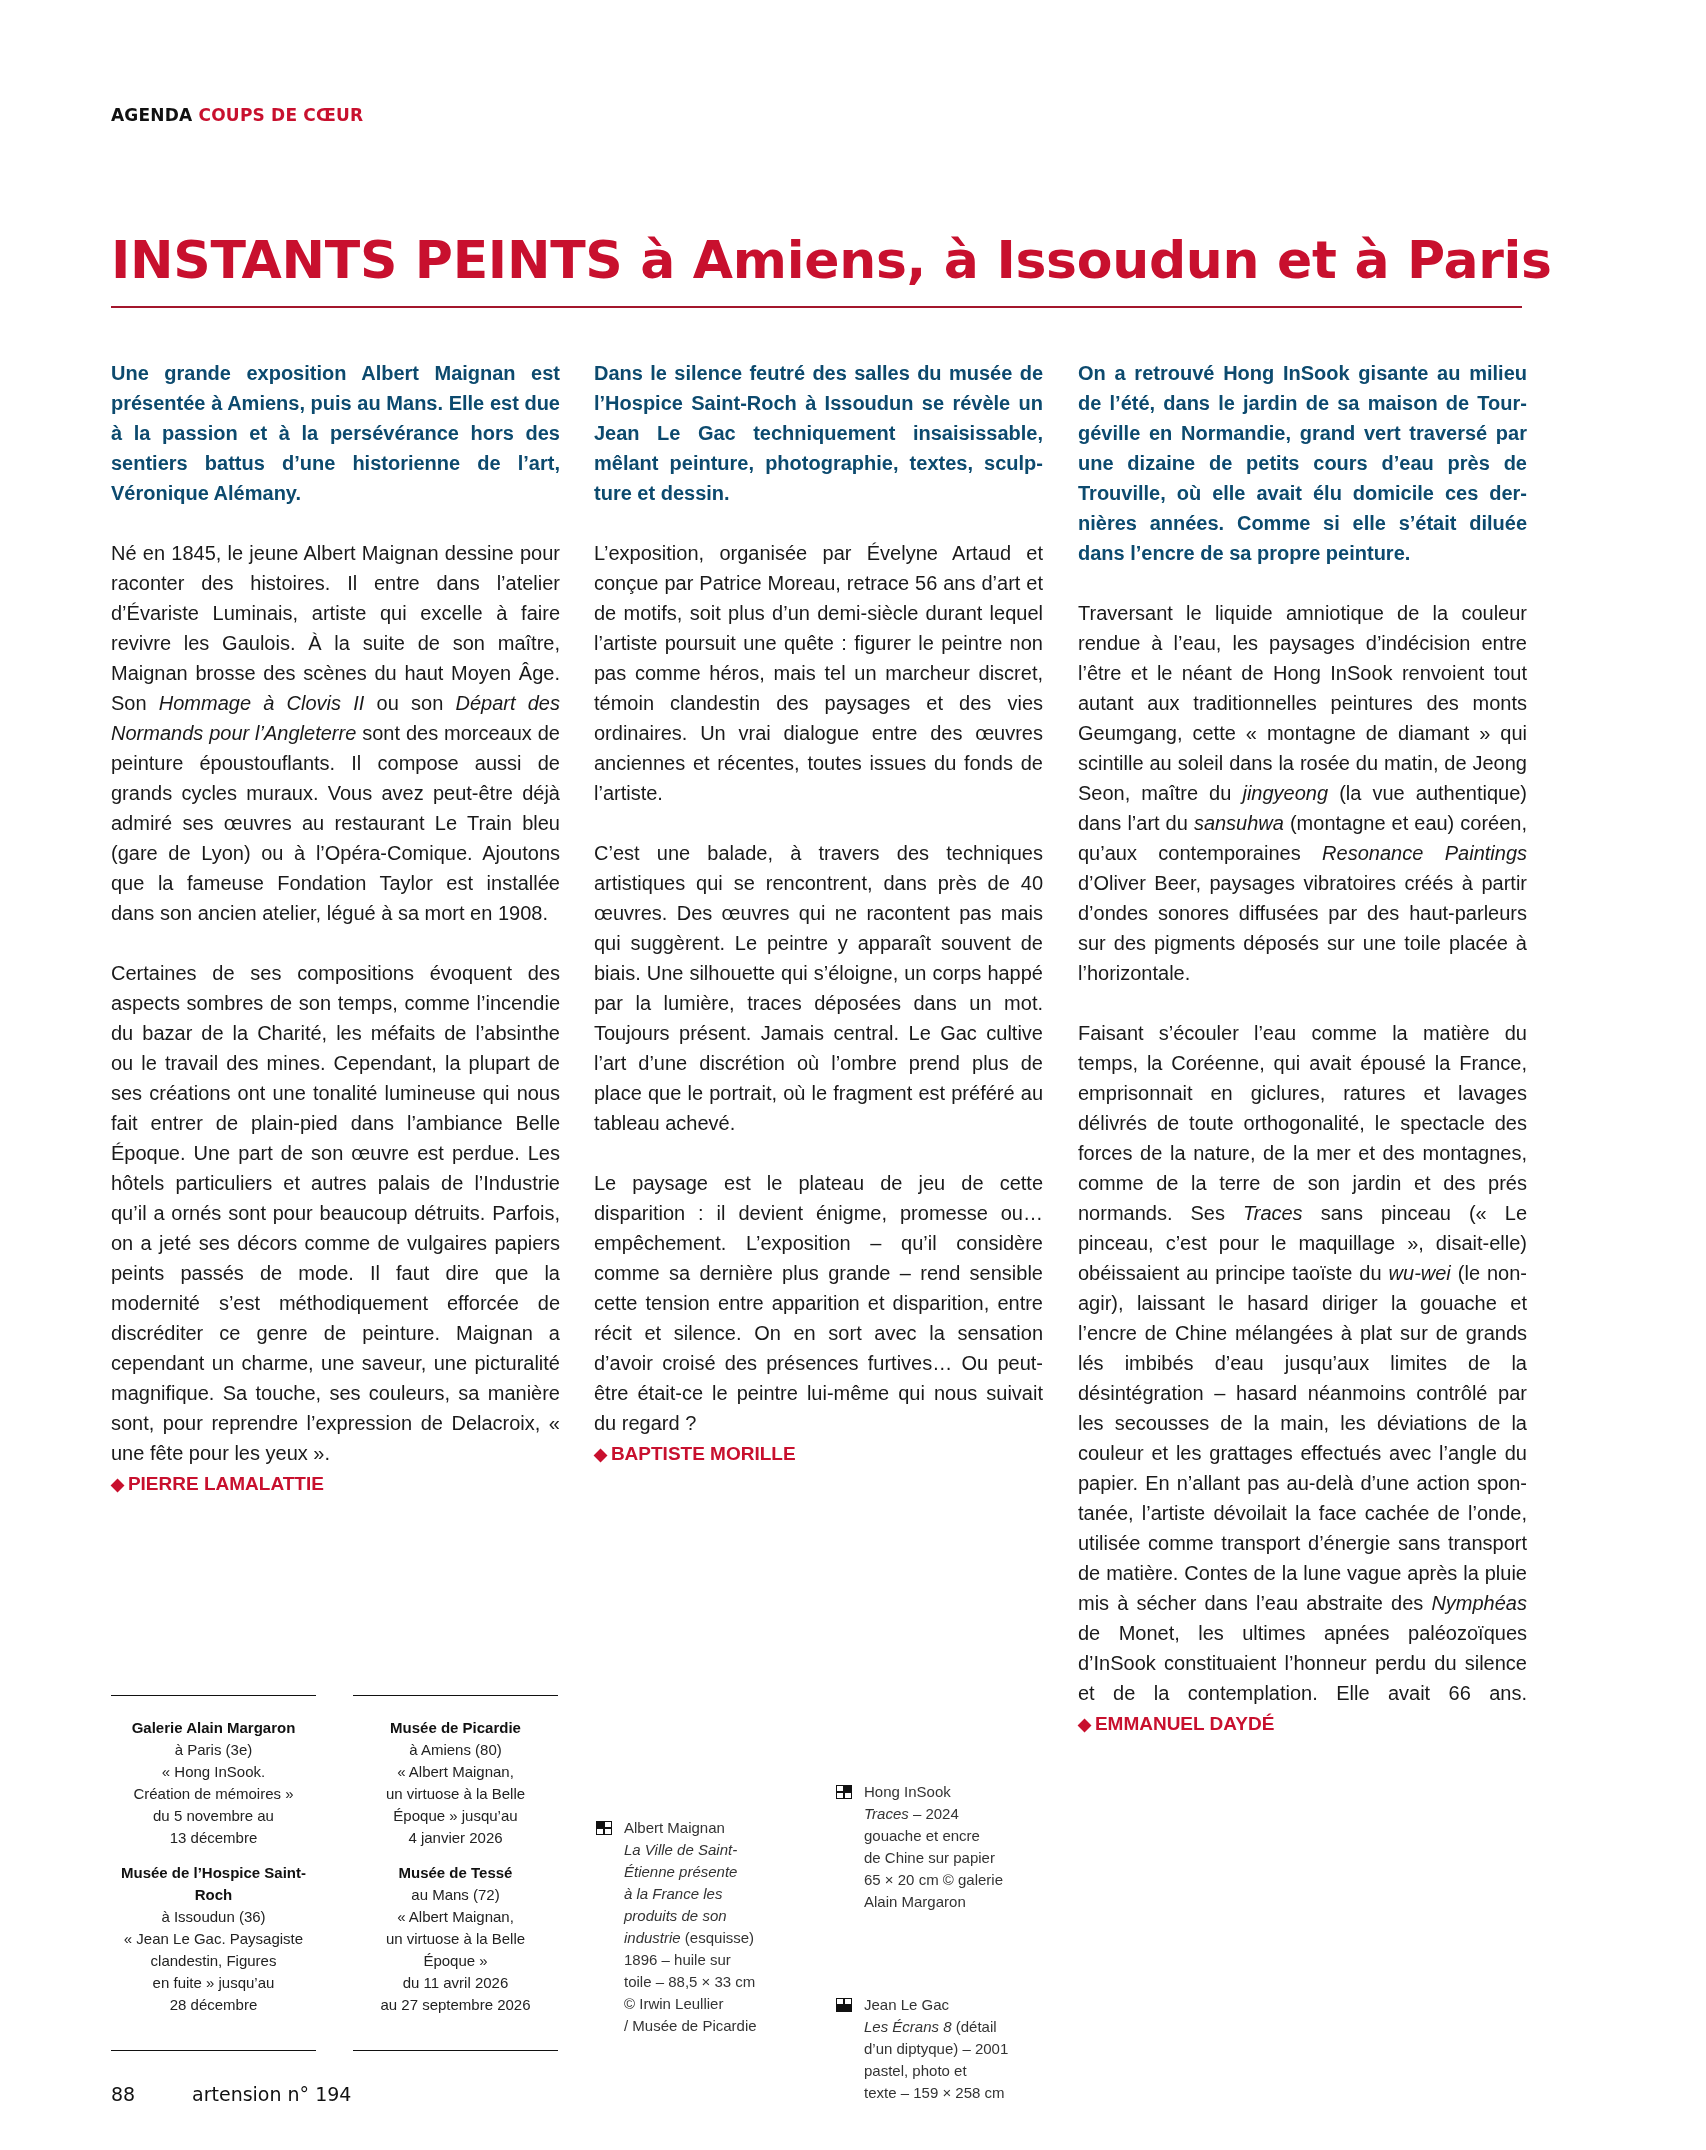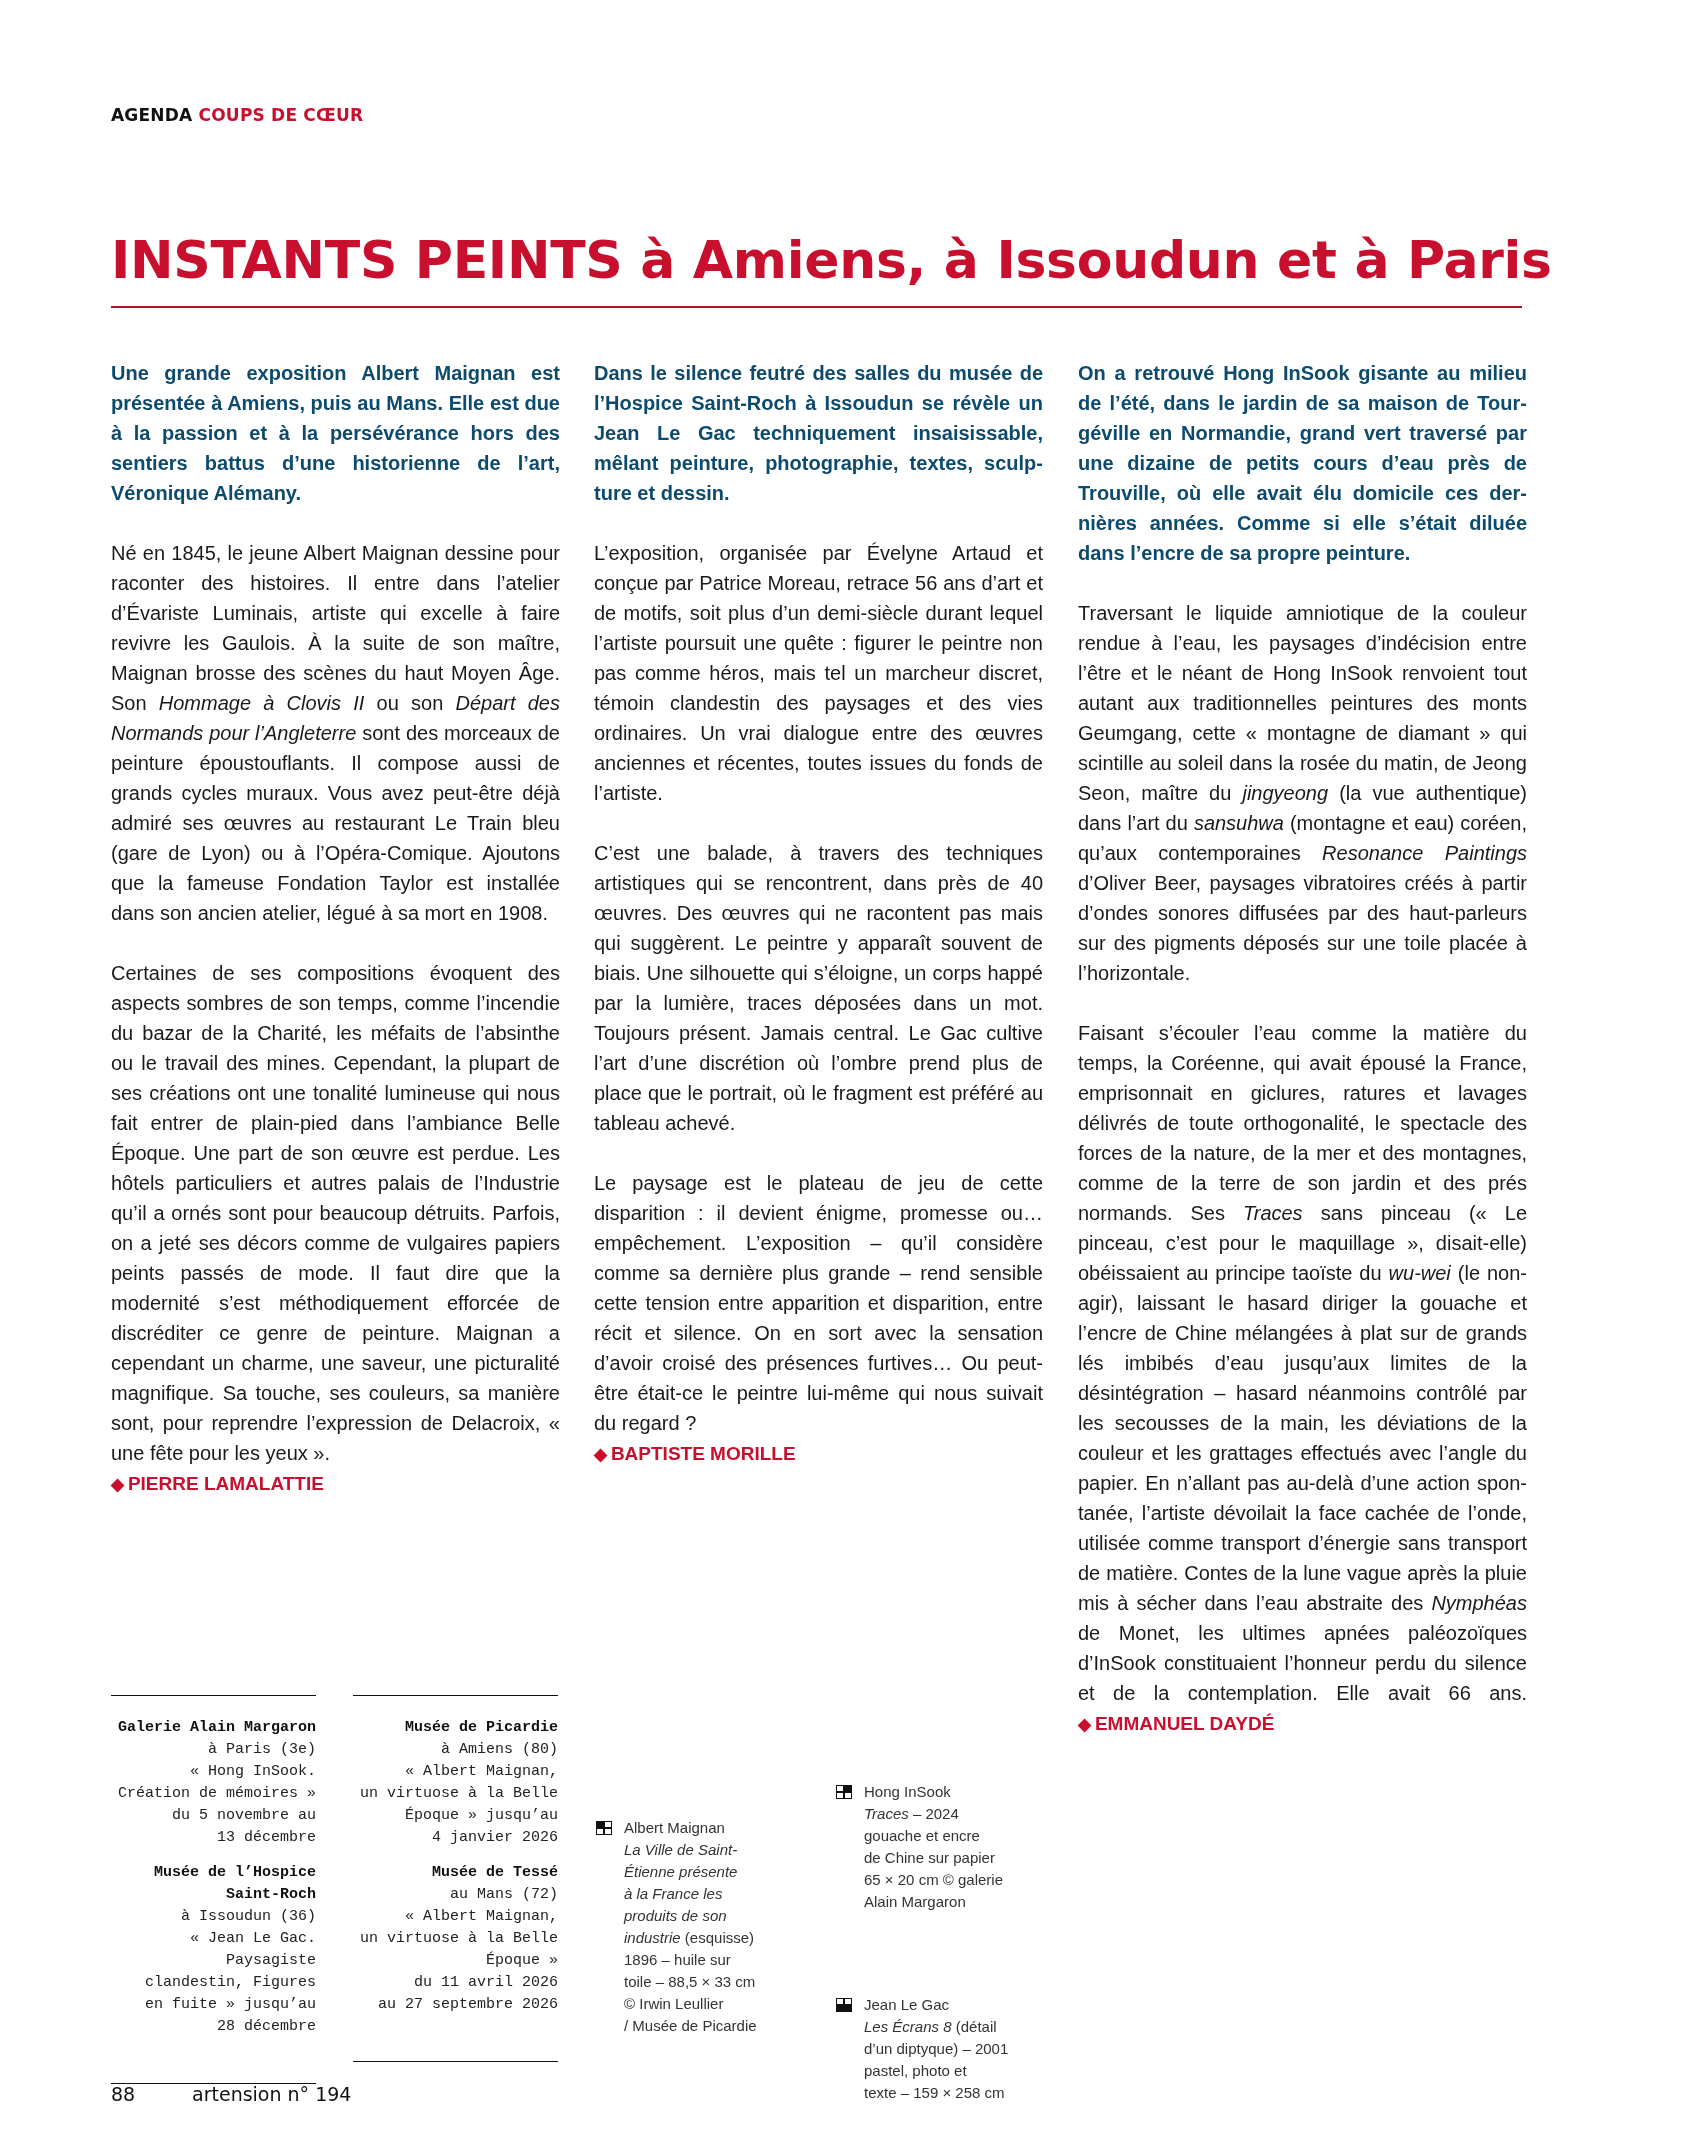--- a/index.html
+++ b/index.html
@@ -17,21 +17,21 @@
   .col1 { left: 111px; }
   .col2 { left: 594px; }
   .col3 { left: 1078px; }
   .col p { margin-bottom: 30px; }
   .col p.lede { color: #0c4a6e; font-weight: bold; }
   .col p.body { color: #1a1a1a; }
   .col em { font-style: italic; }
   .signature { color: #c8102e; font-weight: bold; font-size: 19px; white-space: nowrap; }
   .signature .diamond { display: inline-block; font-size: 17px; margin-right: 3.8px; }
 
-  .infobox { position: absolute; top: 1695px; width: 205px; border-top: 1.9px solid #111; border-bottom: 1.9px solid #111; padding: 21px 0 29px; text-align: right; font-size: 15px; line-height: 22px; color: #222; font-family: Liberation Mono, monospace; }
+  .infobox { position: absolute; top: 1695px; width: 205px; border-top: 1.9px solid #111; border-bottom: 1.9px solid #111; padding: 21px 0 18px; text-align: center; font-size: 15px; line-height: 22px; color: #222; }
   .info1 { left: 111px; }
   .info2 { left: 353px; }
   .info-entry { margin-bottom: 13px; }
   .info-entry:last-child { margin-bottom: 16px; }
   .info-entry .venue { font-weight: bold; color: #111; display: block; }
   .info-entry .line { display: block; }
 
   .caption { position: absolute; font-size: 15px; line-height: 22px; color: #333; }
   .caption .line { display: block; }
   .caption em { font-style: italic; }

